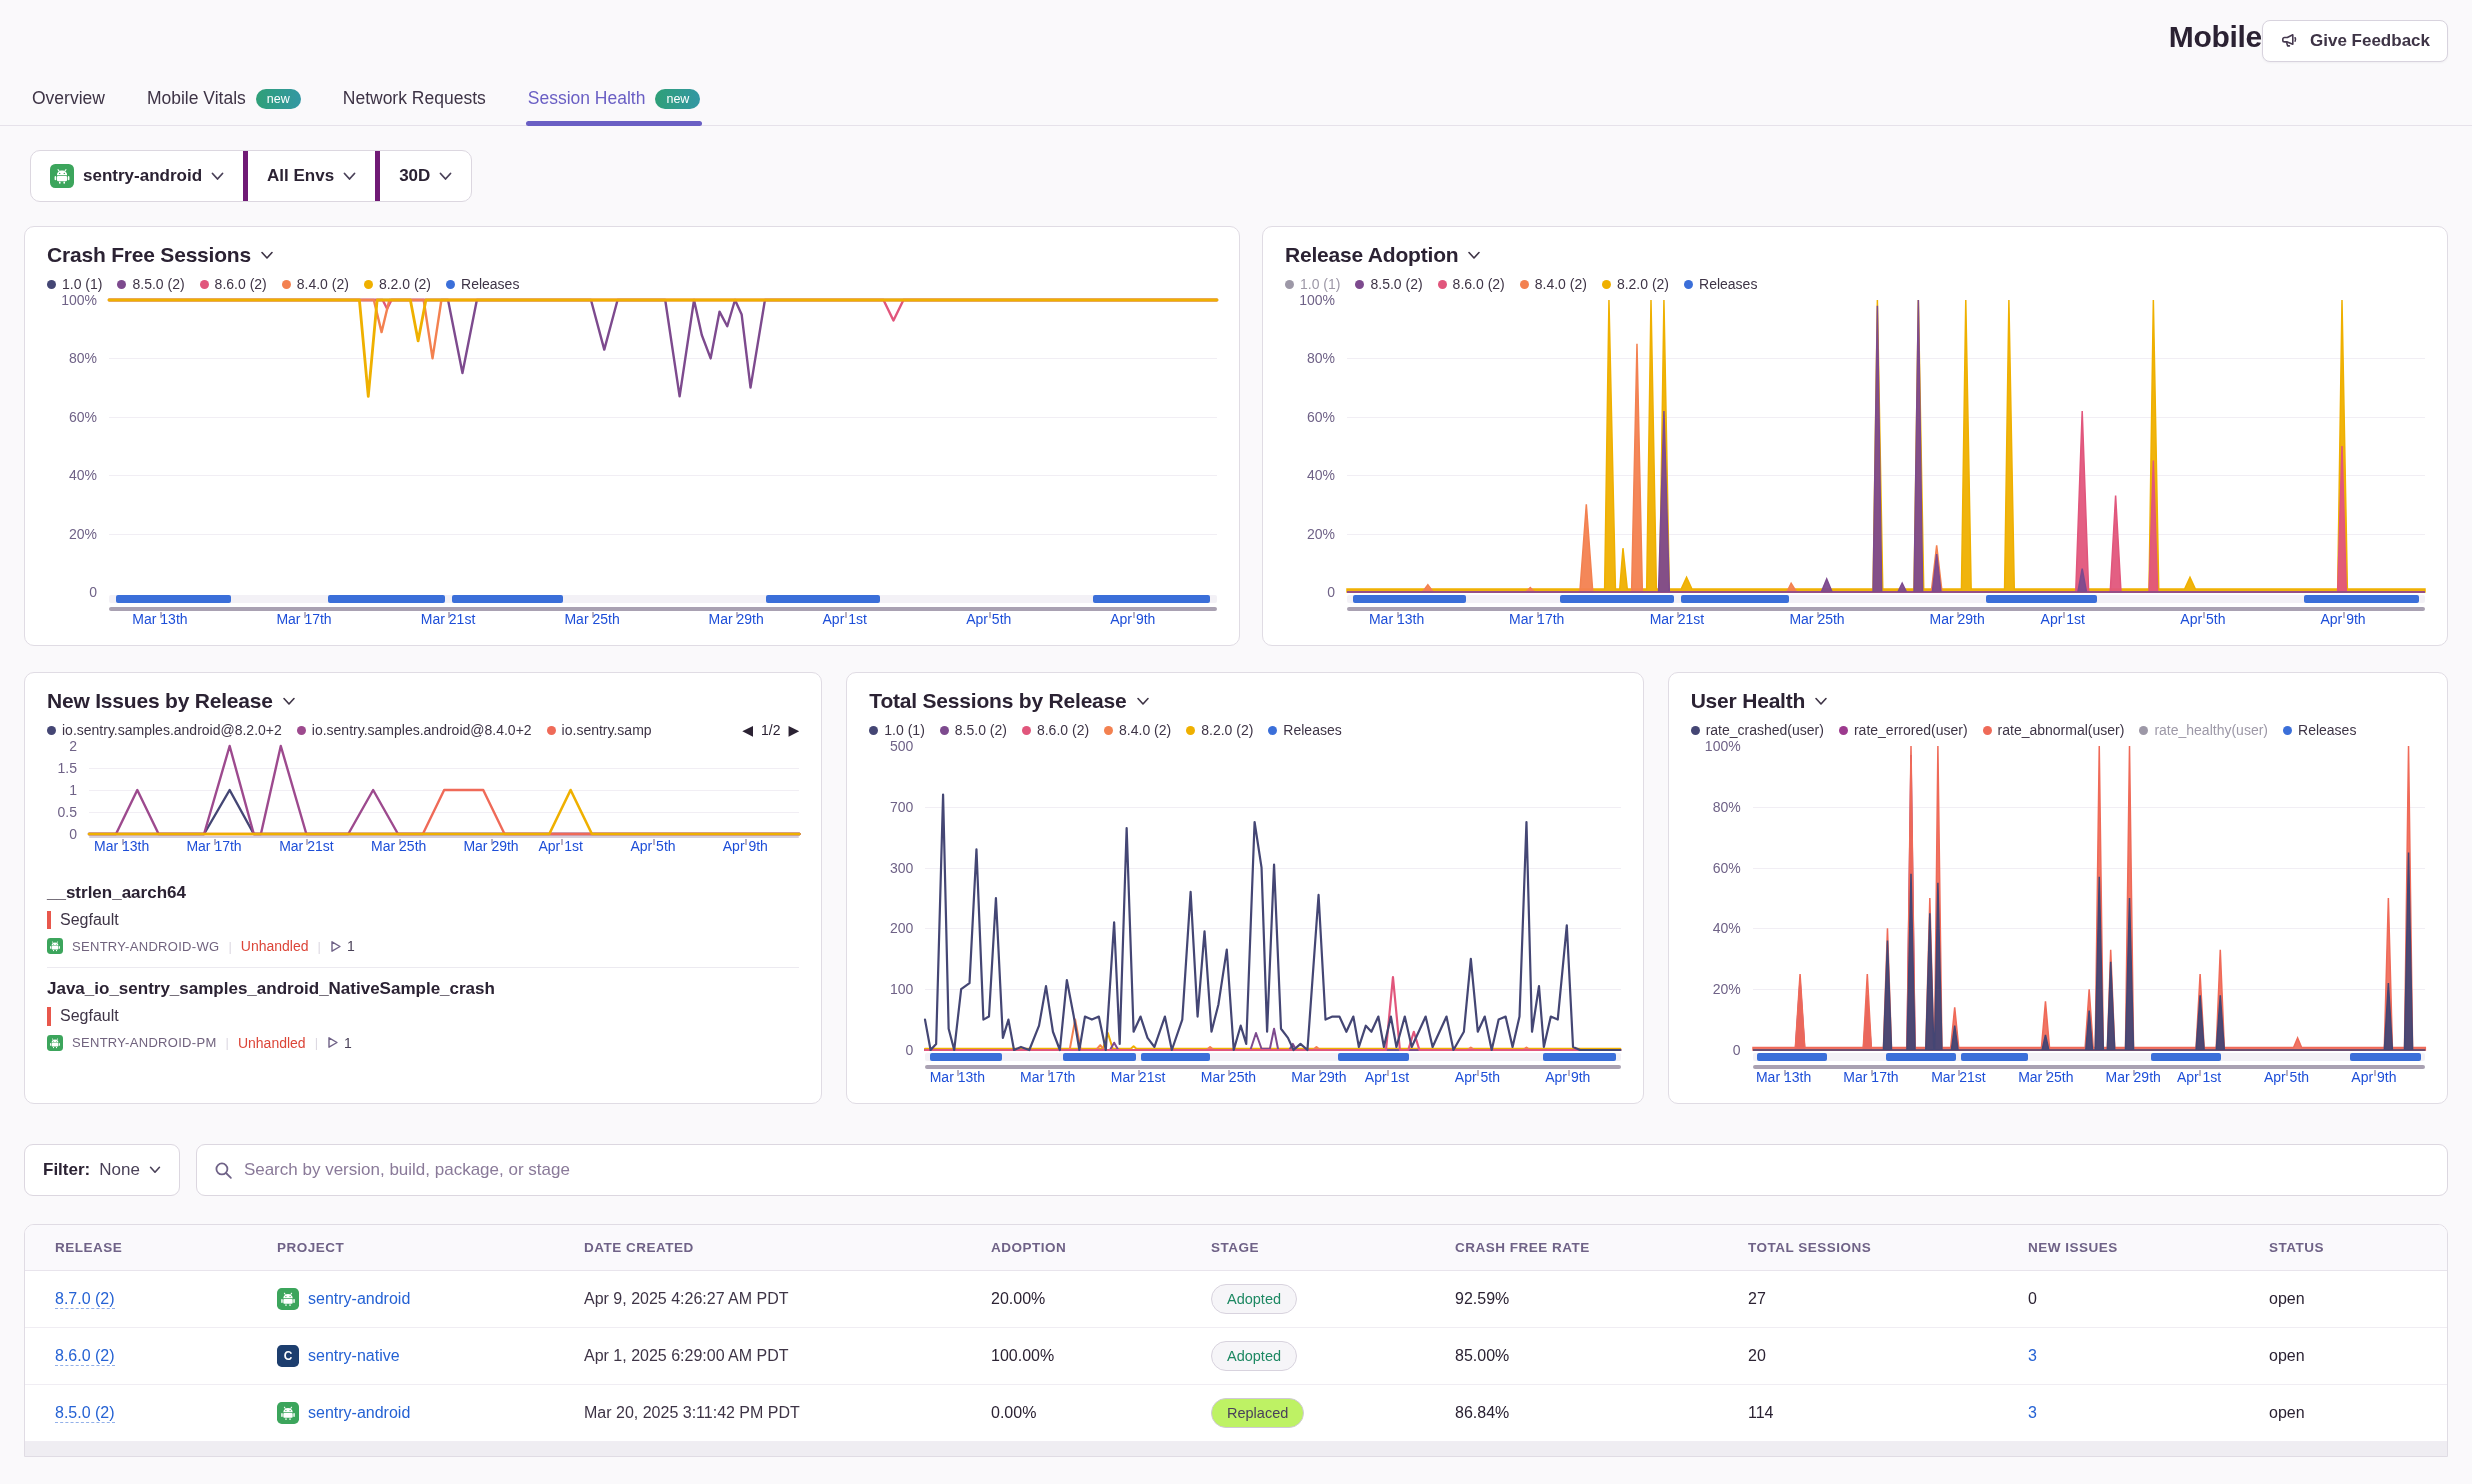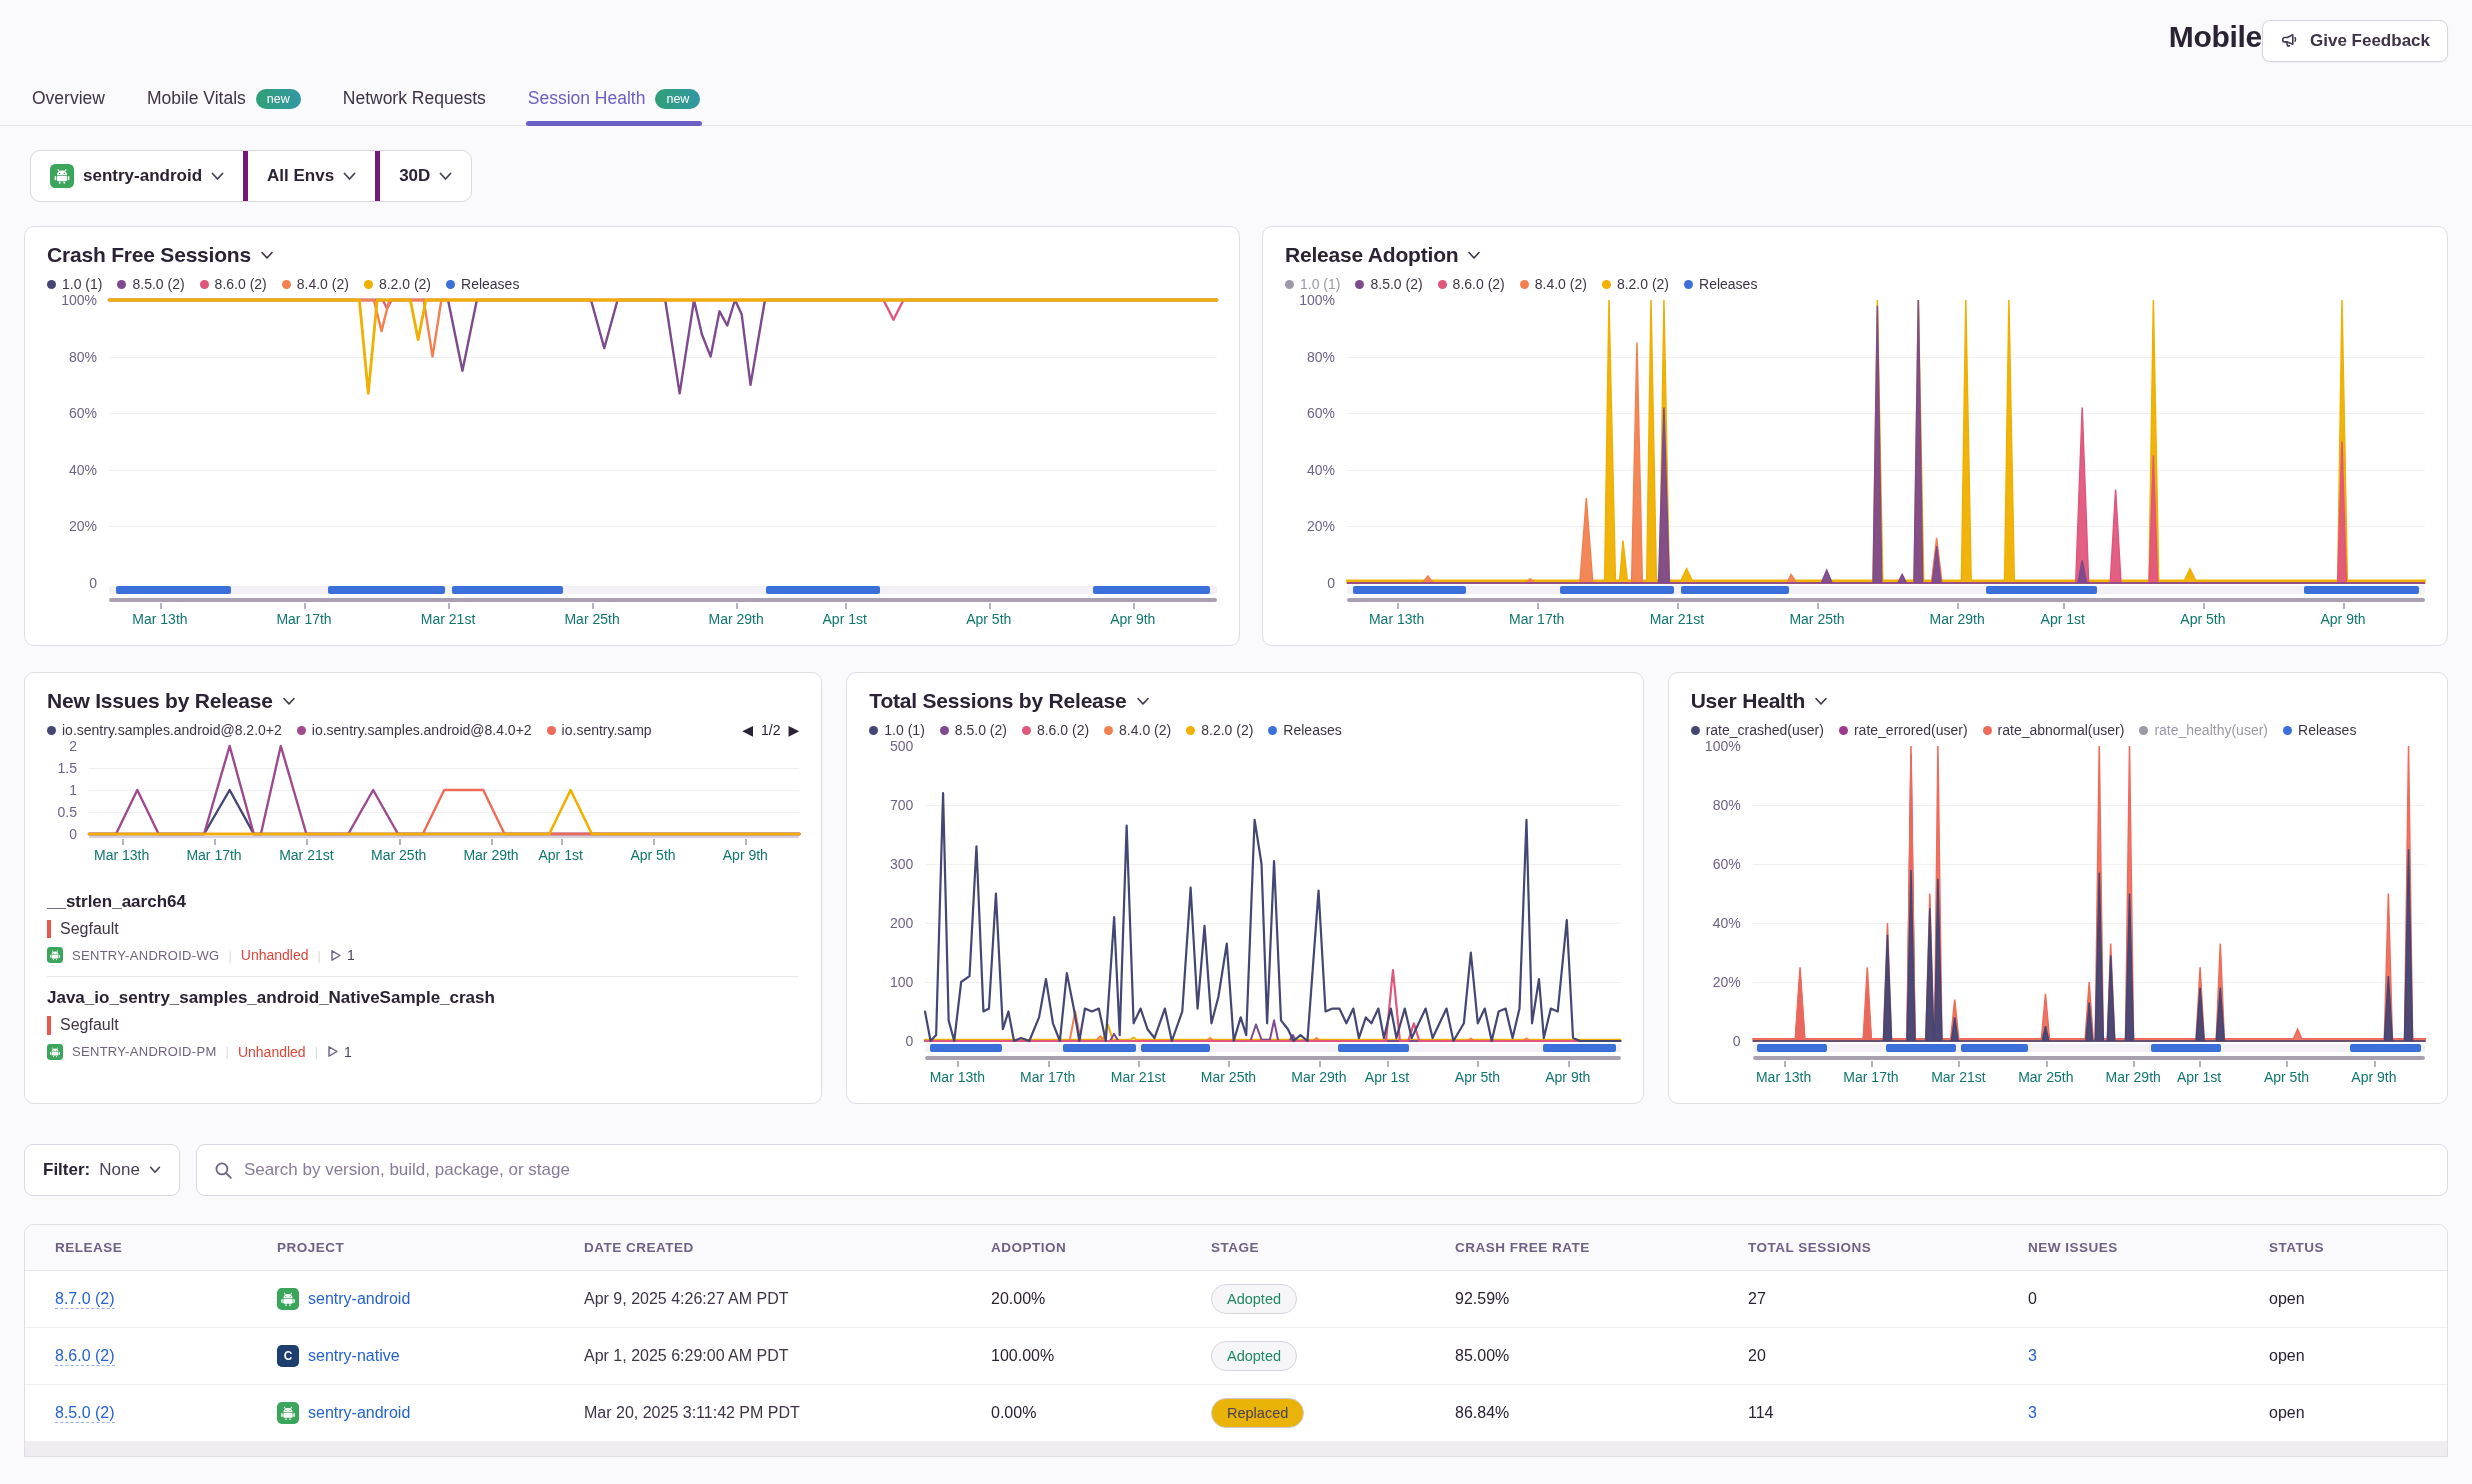--- a/index.html
+++ b/index.html
@@ -44,21 +44,21 @@
   .ylab { position:absolute; right:12px; transform:translateY(-50%); white-space:nowrap; }
   .plot { flex:1; position:relative; }
   .plot svg { position:absolute; inset:0; width:100%; height:100%; overflow:visible; }
   .gridline { position:absolute; left:0; right:0; height:1px; background:#f1eef4; }
   .release-track { height:8px; margin-left:var(--yw,62px); position:relative; background:#f3f1f6; border-radius:2px; margin-top:3px; }
   .rel-seg { position:absolute; top:0; height:100%; background:#3b6fd9; border-radius:2px; cursor:pointer; }
   .axis-line { height:4px; margin-left:var(--yw,62px); background:#a9a1b2; position:relative; margin-top:4px; border-radius:2px; }
   .axis-line.thin { height:2px; background:#d6d0dc; margin-top:2px; }
   .tick { position:absolute; top:5px; width:2px; height:6px; background:#b9b1c1; }
   .axis-line.thin .tick { top:3px; }
-  .xlabels { margin-left:var(--yw,62px); position:relative; height:22px; margin-top:9px; font-size:14px; color:#0f766e; }
+  .xlabels { margin-left:var(--yw,62px); position:relative; height:22px; font-size:14px; color:#1d4ed8; }
   .xlab { position:absolute; transform:translateX(-50%); white-space:nowrap; }
   
   .issues { margin-top:12px; }
   .issue { padding:11px 0 13px; }
   .issue + .issue { border-top:1px solid #eceaf0; }
   .issue-title { font-size:17px; font-weight:700; color:#2b2233; cursor:pointer; }
   .issue-type { display:flex; align-items:center; font-size:16px; color:#3e3446; margin-top:8px; border-left:4px solid #e8574c; padding-left:9px; line-height:1.15; }
   .issue-meta { display:flex; align-items:center; gap:9px; margin-top:9px; font-size:13px; color:#71637e; }
   .issue-meta .slug { letter-spacing:.3px; }
   .sep { color:#ddd8e2; }
@@ -79,21 +79,21 @@
   .thead, .trow { display:grid; grid-template-columns:222px 307px 407px 220px 244px 293px 280px 241px 1fr; padding:0 30px; align-items:center; }
   .thead { background:#faf9fc; border-bottom:1px solid #e8e4ec; height:46px; }
   .th { font-size:13.5px; font-weight:700; color:#6f6287; letter-spacing:.5px; }
   .trow { height:57px; border-bottom:1px solid #f0edf3; font-size:16px; color:#2b2233; }
   .release-link { color:#2562d4; border-bottom:1px dashed rgba(37,98,212,.5); padding-bottom:1px; cursor:pointer; width:max-content; }
   .proj { display:flex; align-items:center; gap:9px; color:#2562d4; cursor:pointer; }
   .cell-date { color:#3e3446; }
   .pill { display:inline-flex; align-items:center; height:30px; padding:0 15px; border-radius:16px; font-size:14.5px; width:max-content;
     border:1px solid #d8d3de; background:#f6f5f8; }
   .pill.adopted { color:#1d8862; }
-  .pill.replaced { color:#49405a; background:#eab308; border-color:#cfc9d6; }
+  .pill.replaced { color:#49405a; background:#bef264; border-color:#cfc9d6; }
   .ni-link { color:#2562d4; cursor:pointer; }
   .partial-row { height:14px; background:#efedf2; }
   .icon { display:inline-flex; flex:none; }
 </style>
 </head>
 <body>
 
 
 
 

